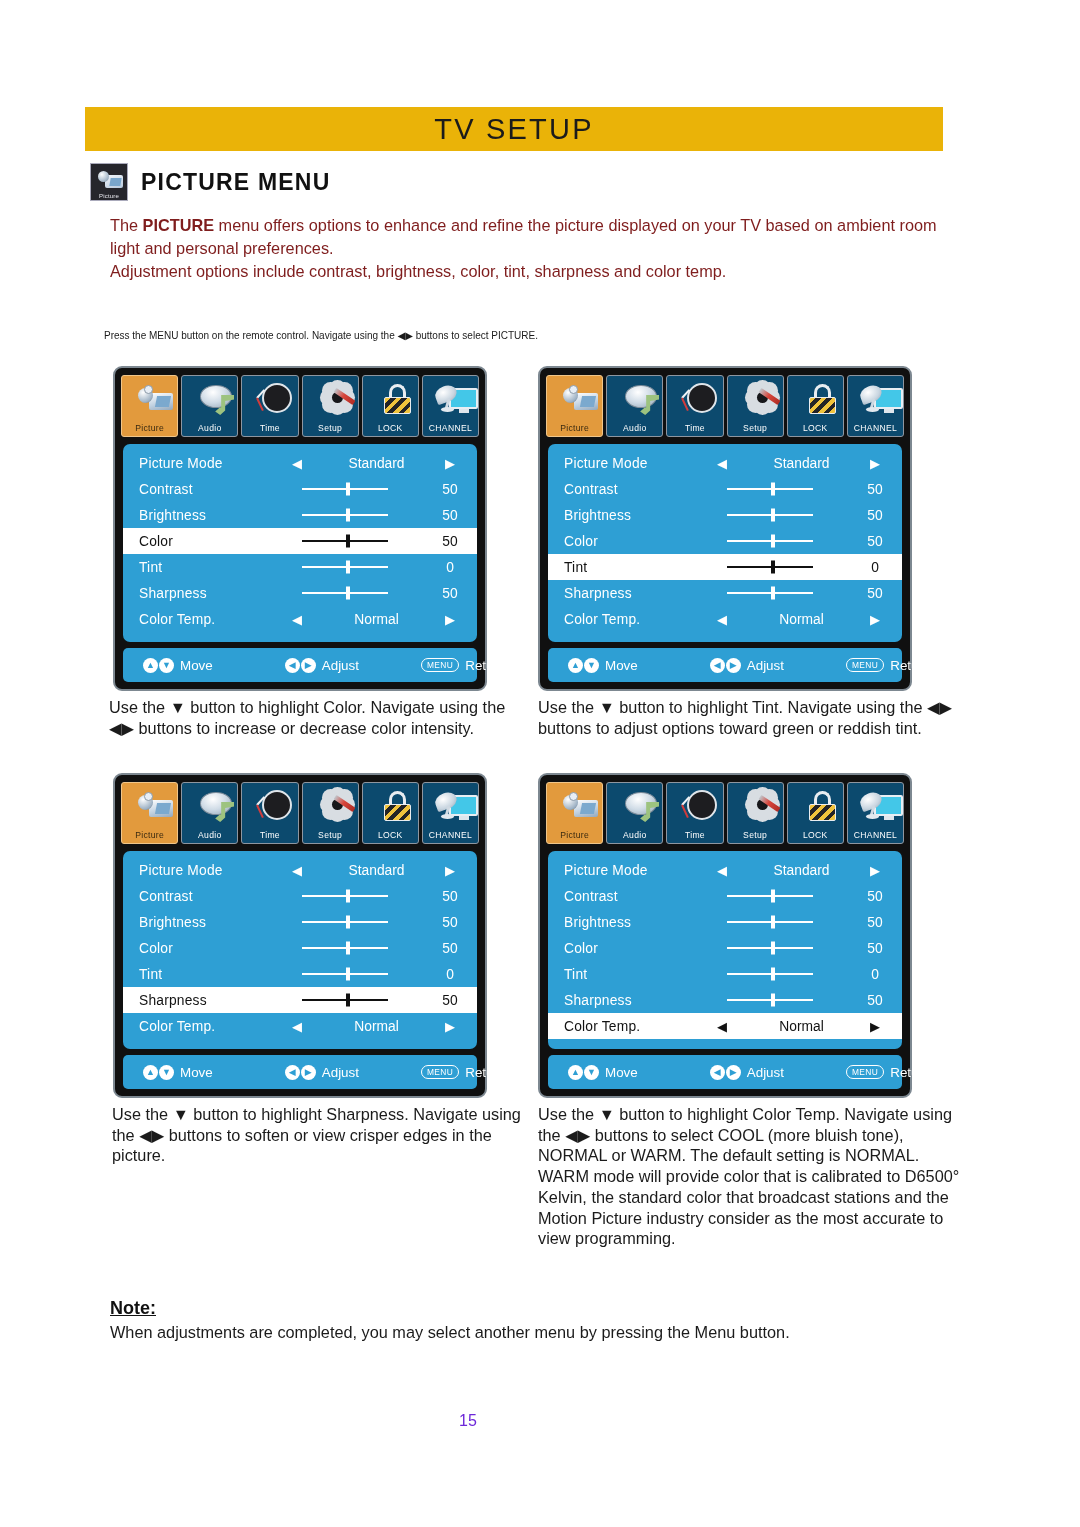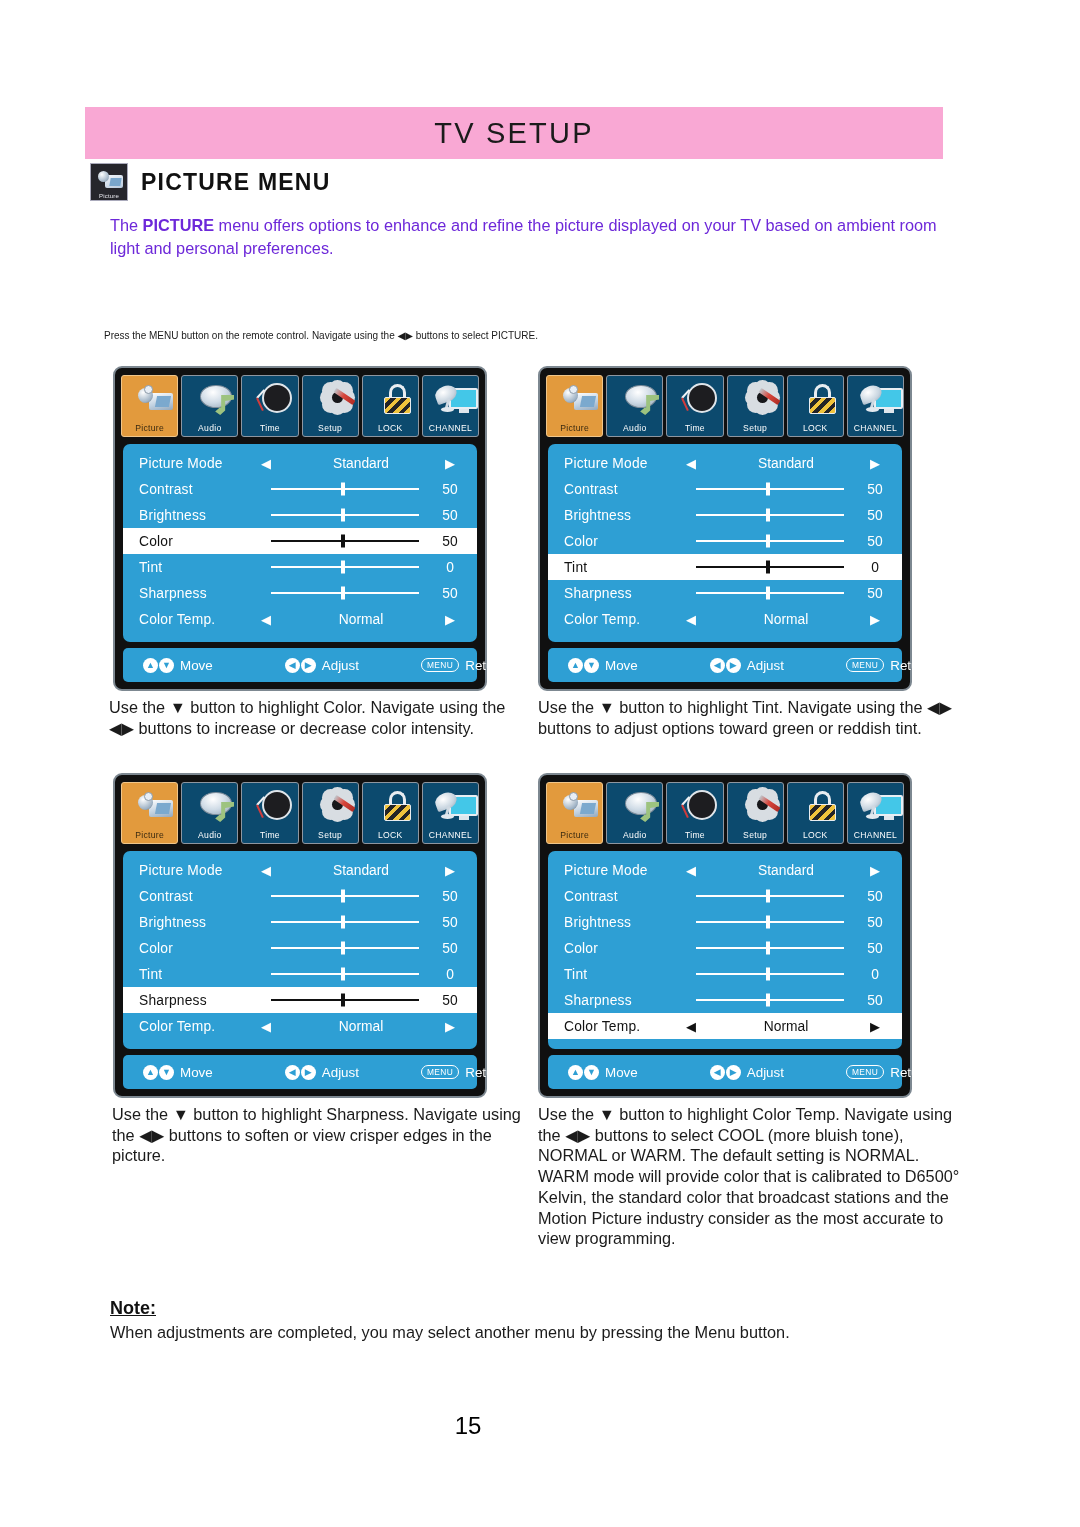--- a/index.html
+++ b/index.html
@@ -11,22 +11,22 @@
     font-family: "Liberation Sans", sans-serif;
     color: #111;
     position: relative;
     overflow: hidden;
   }
 
   
   .header-band {
     position: absolute;
     left: 85px; top: 107px;
-    width: 858px; height: 52px;
-    background: #f9a8d4;
+    width: 858px; height: 44px;
+    background: #eab308;
     display: flex;
     align-items: center;
     justify-content: center;
   }
   .header-title {
     font-size: 29px;
     font-weight: 400;
     letter-spacing: 2.2px;
     color: #1b1b1b;
   }
@@ -84,21 +84,21 @@
     color: #111;
   }
 
   
   .intro {
     position: absolute;
     left: 110px; top: 214px;
     width: 830px;
     font-size: 16.3px;
     line-height: 23px;
-    color: #6d28d9;
+    color: #7f1d1d;
   }
   .intro b { font-weight: bold; }
 
   .lead-line {
     position: absolute;
     left: 104px; top: 330px;
     width: 870px;
     font-size: 10px;
     color: #1b1b1b;
   }
@@ -281,20 +281,21 @@
     padding: 6px 0 10px 0;
     overflow: hidden;
   }
   .row {
     display: flex;
     align-items: center;
     height: 26px;
     padding: 0 12px 0 16px;
     color: #ffffff;
     font-size: 13.8px;
+    gap: 31px;
   }
   .row.sel {
     background: #ffffff;
     color: #121212;
   }
   .row-label { width: 118px; flex: none; letter-spacing: .2px; }
 
   
   .opt {
     flex: 1;
@@ -415,22 +416,22 @@
     width: 800px;
     font-size: 16.3px;
     line-height: 21px;
     color: #1b1b1b;
   }
   .page-num {
     position: absolute;
     left: 0; top: 1412px;
     width: 936px;
     text-align: center;
-    font-size: 24px;
-    color: #000000;
+    font-size: 16px;
+    color: #6d28d9;
   }
 </style>
 </head>
 <body>
 
 <div class="header-band">
   <div class="header-title">TV SETUP</div>
 </div>
 
 <div class="section-head">
@@ -438,20 +439,21 @@
     <div class="cam-body"></div>
     <div class="cam-screen"></div>
     <div class="cam-lens"></div>
     <div class="cam-label">Picture</div>
   </div>
   <div class="section-title">PICTURE MENU</div>
 </div>
 
 <div class="intro">
   <span>The </span><b>PICTURE</b><span> menu offers options to enhance and refine the picture displayed on your TV based on ambient room light and personal preferences.</span>
+  <div>Adjustment options include contrast, brightness, color, tint, sharpness and color temp.</div>
 </div>
 
 <div class="lead-line">Press the MENU button on the remote control. Navigate using the ◀▶ buttons to select PICTURE.</div>
 
 <div class="osd p1">
     <div class="tabs">
       <div class="tab active">
         <div class="tab-glyph">
           <div class="ic-cam-body"></div>
           <div class="ic-cam-scr"></div>

